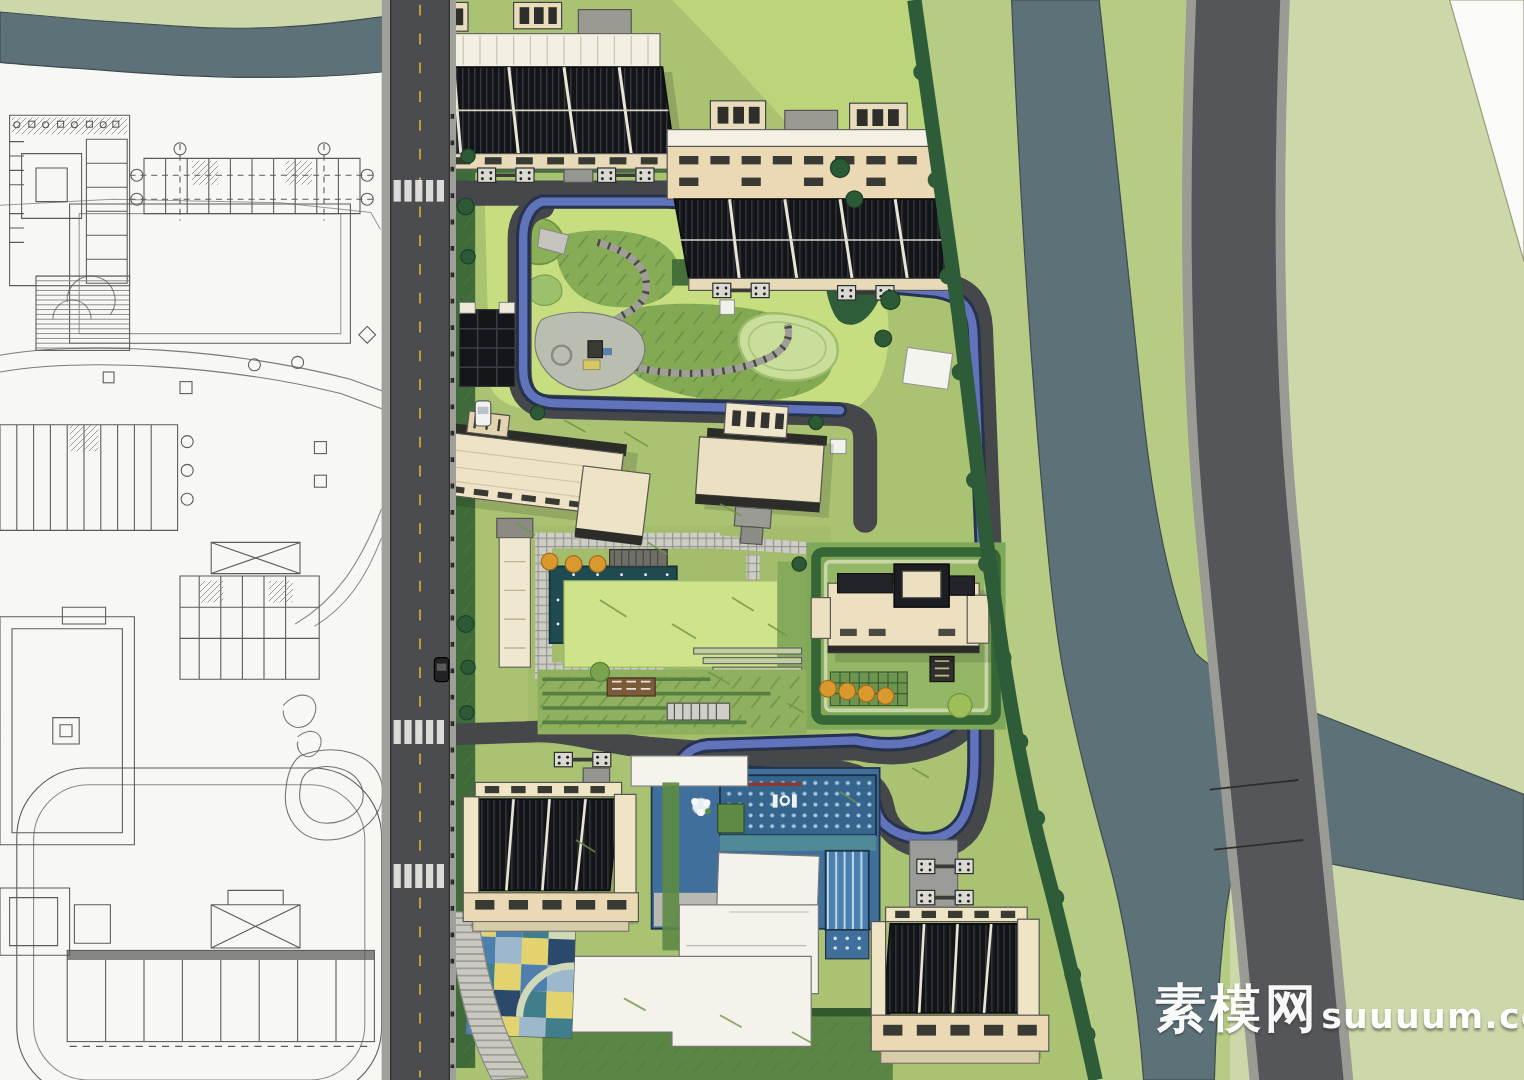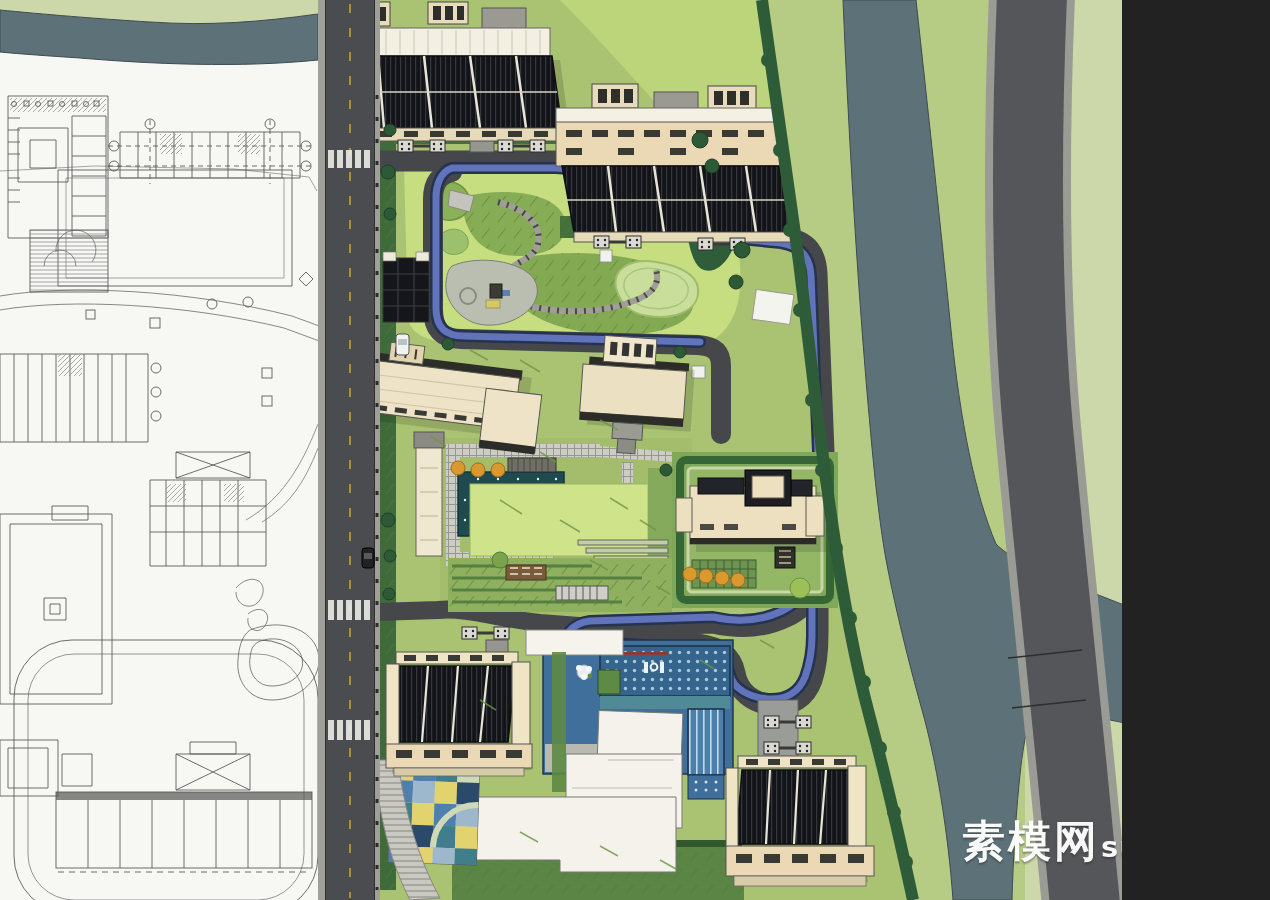--- a/index.html
+++ b/index.html
@@ -1,16 +1,16 @@
 <!DOCTYPE html>
 <html><head>
 <meta charset="utf-8">
 <style>
   html,body{margin:0;padding:0;background:#222;}
-  #stage{position:relative;width:1122px;height:900px;overflow:hidden;background:#f7f7f4;
+  #stage{position:relative;width:1270px;height:900px;overflow:hidden;background:#f7f7f4;
          font-family:"DejaVu Sans",sans-serif;}
   #plan-svg{position:absolute;left:0;top:0;width:1270px;height:900px;display:block;}
   #watermark{position:absolute;left:962px;top:820px;display:flex;align-items:flex-end;
              gap:1px;color:#ffffff;opacity:.96;white-space:nowrap;
              text-shadow:0 2px 2px rgba(40,40,40,.45),0 0 1px rgba(0,0,0,.25);
              font-weight:bold;pointer-events:none;}
   #watermark .cjk{font-size:43px;line-height:1;letter-spacing:3px;}
   #watermark .latin{font-size:29px;line-height:1.08;letter-spacing:1px;}
 </style>
 </head>

